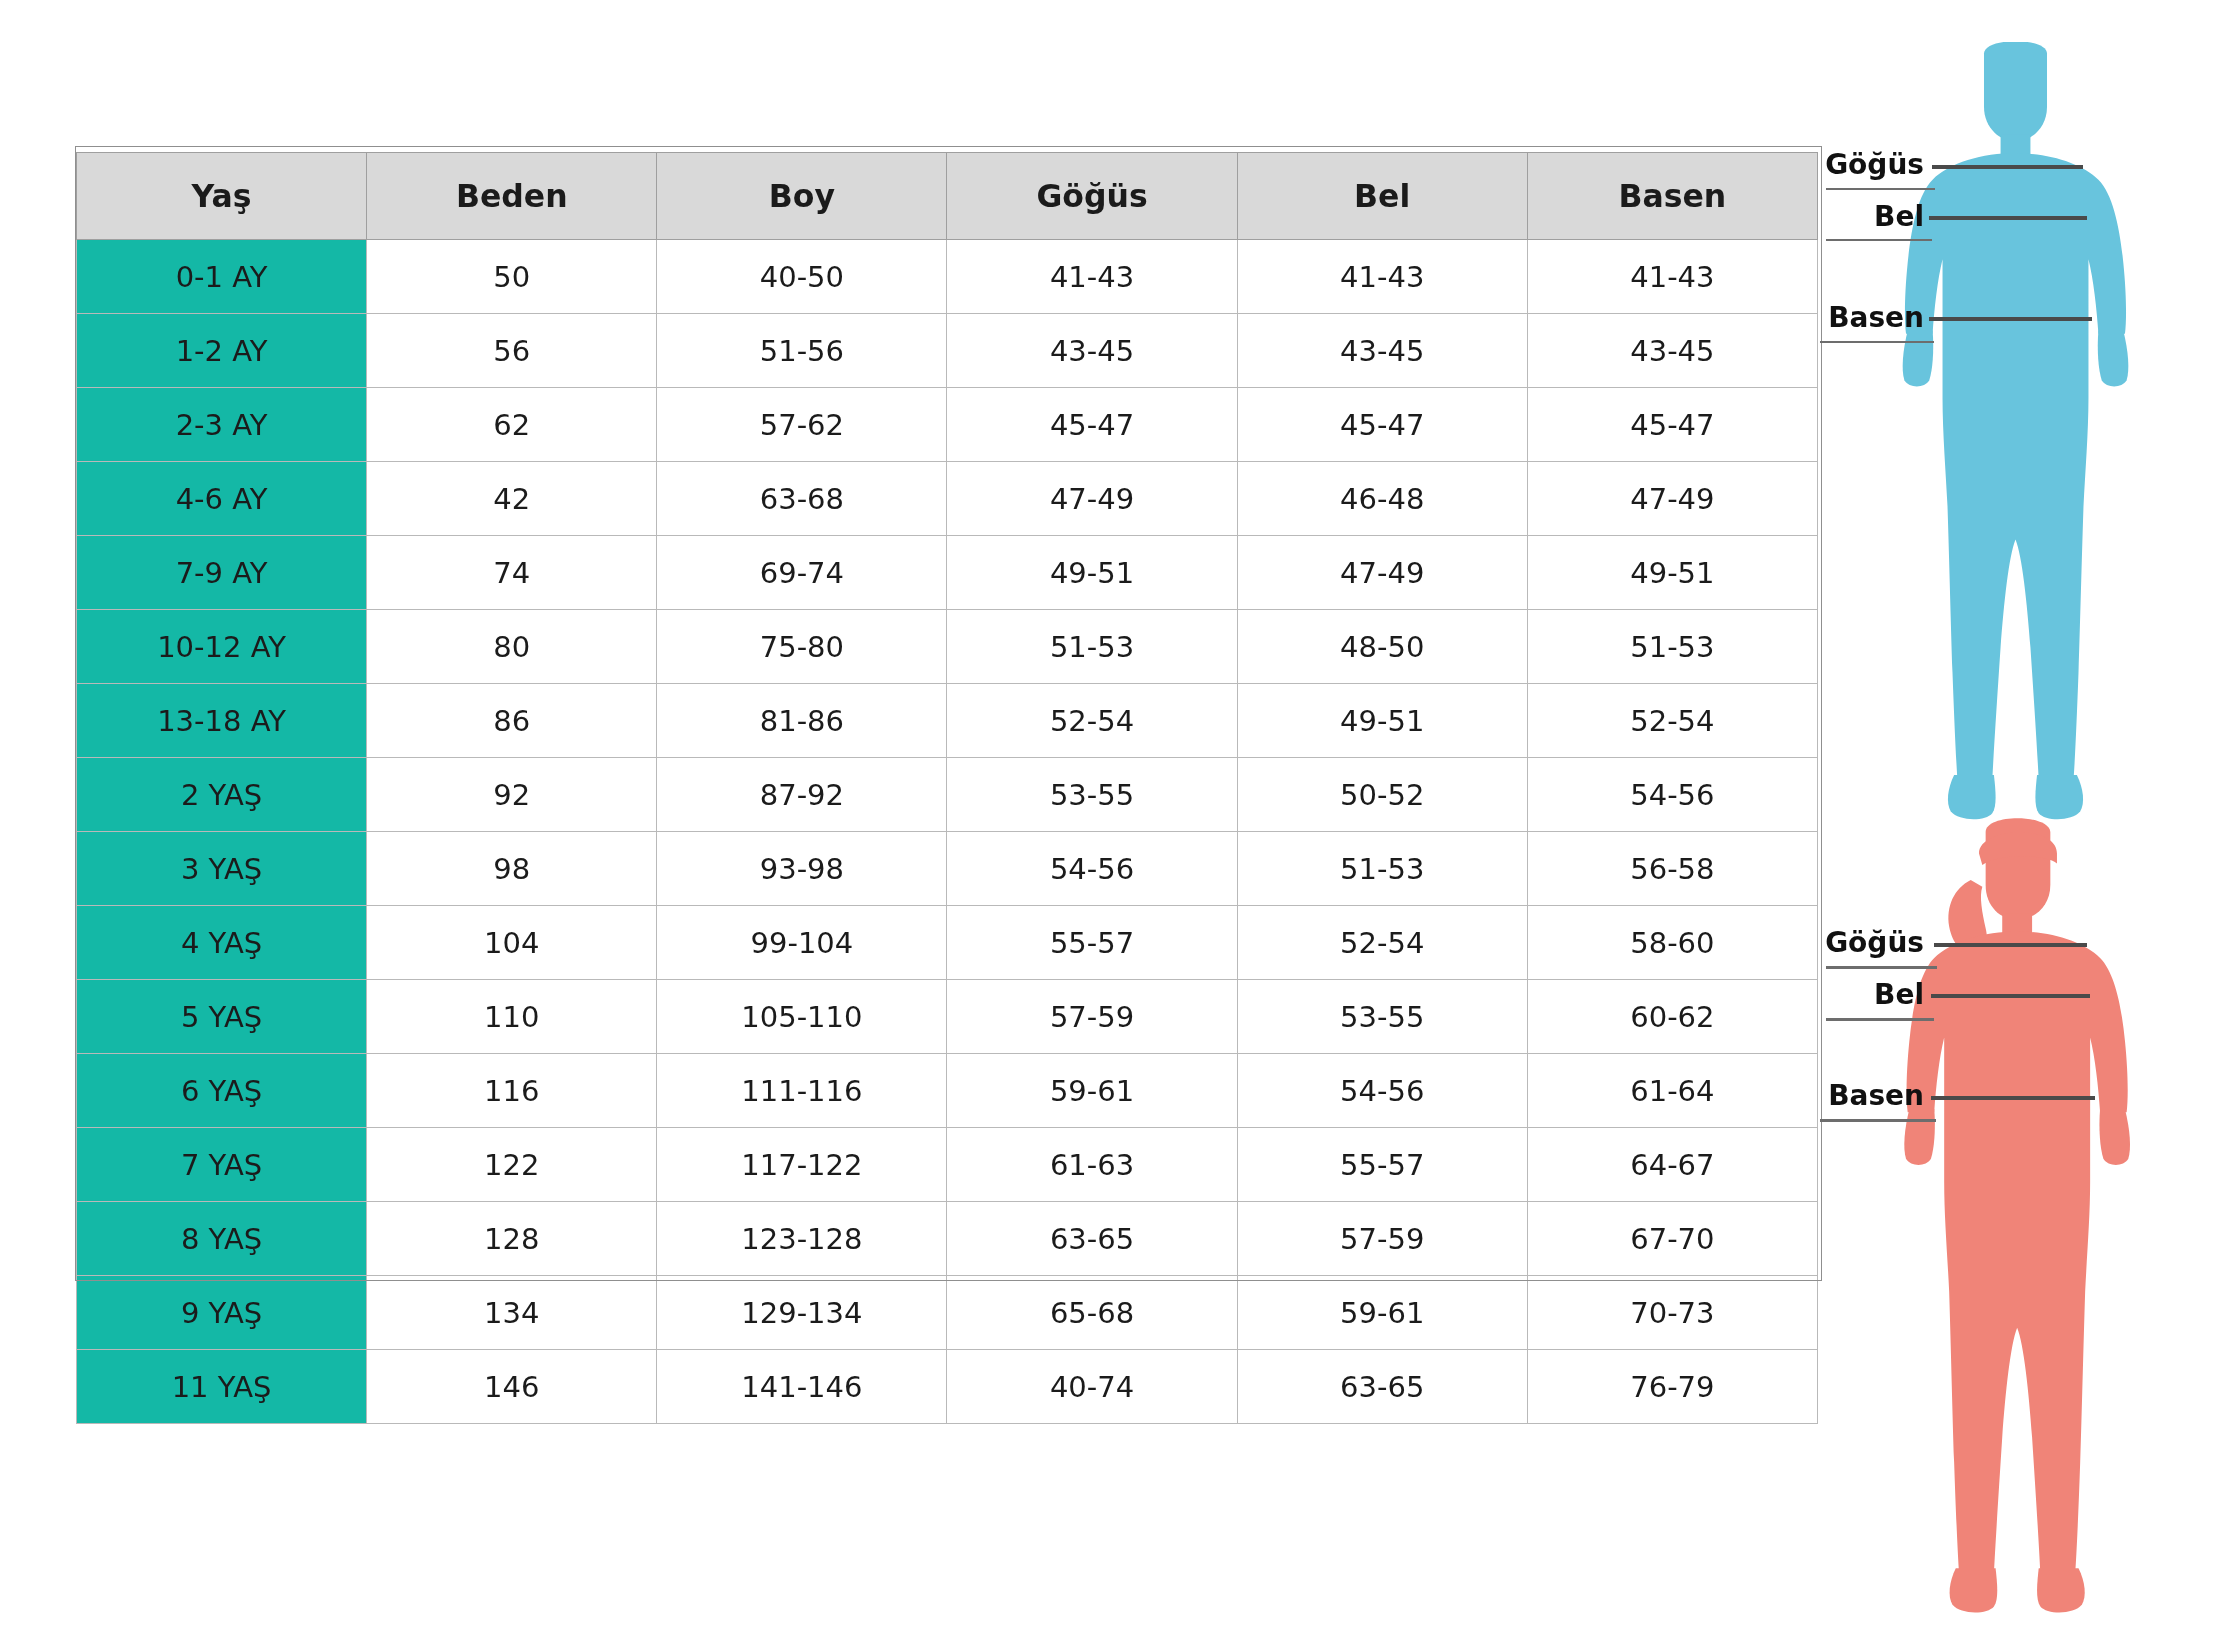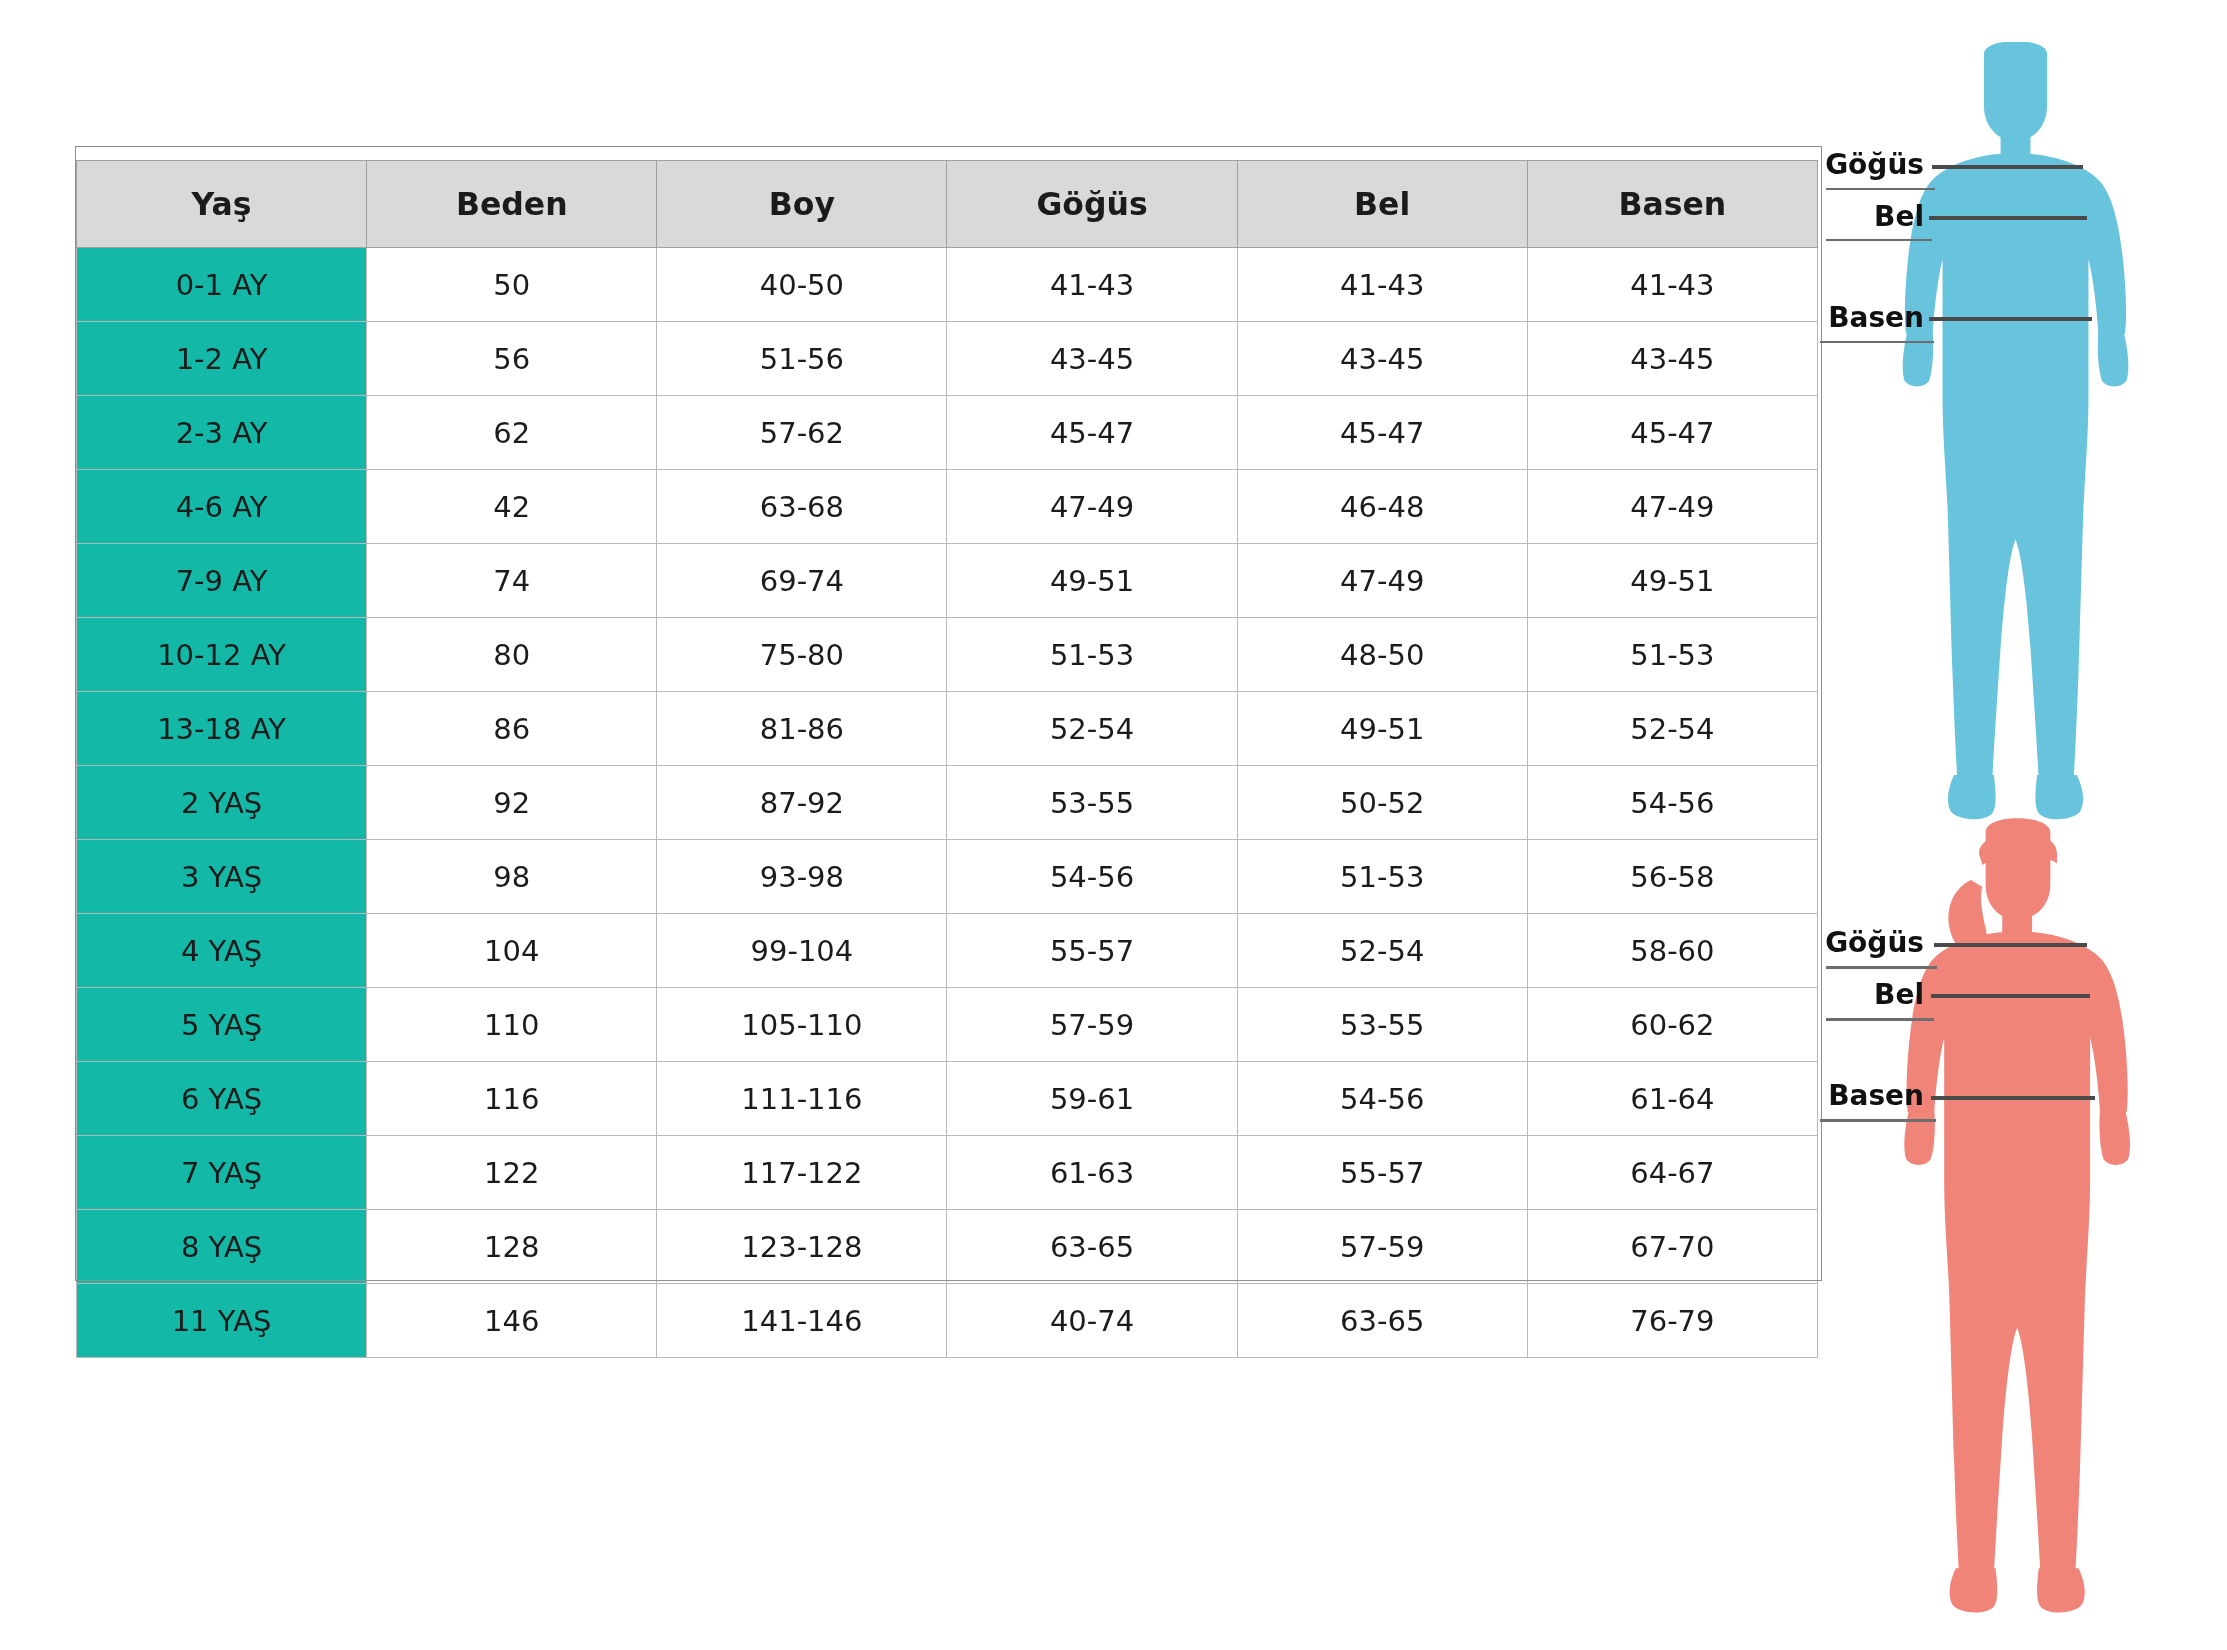--- a/index.html
+++ b/index.html
@@ -17,21 +17,21 @@
 
   .page {
     position: absolute;
     inset: 0;
   }
 
   
   .table-wrap {
     position: absolute;
     left: 76px;
-    top: 160px;
+    top: 152px;
     width: 1742px;
   }
 
   table.size-table {
     border-collapse: collapse;
     width: 1742px;
     table-layout: fixed;
   }
 
   table.size-table th,
@@ -246,20 +246,28 @@
           <td>55-57</td>
           <td>64-67</td>
         </tr>
         <tr>
           <td class="rowhead">8 YAŞ</td>
           <td>128</td>
           <td>123-128</td>
           <td>63-65</td>
           <td>57-59</td>
           <td>67-70</td>
+        </tr>
+        <tr>
+          <td class="rowhead">9 YAŞ</td>
+          <td>134</td>
+          <td>129-134</td>
+          <td>65-68</td>
+          <td>59-61</td>
+          <td>70-73</td>
         </tr>
         <tr>
           <td class="rowhead">11 YAŞ</td>
           <td>146</td>
           <td>141-146</td>
           <td>40-74</td>
           <td>63-65</td>
           <td>76-79</td>
         </tr>
       </tbody>

